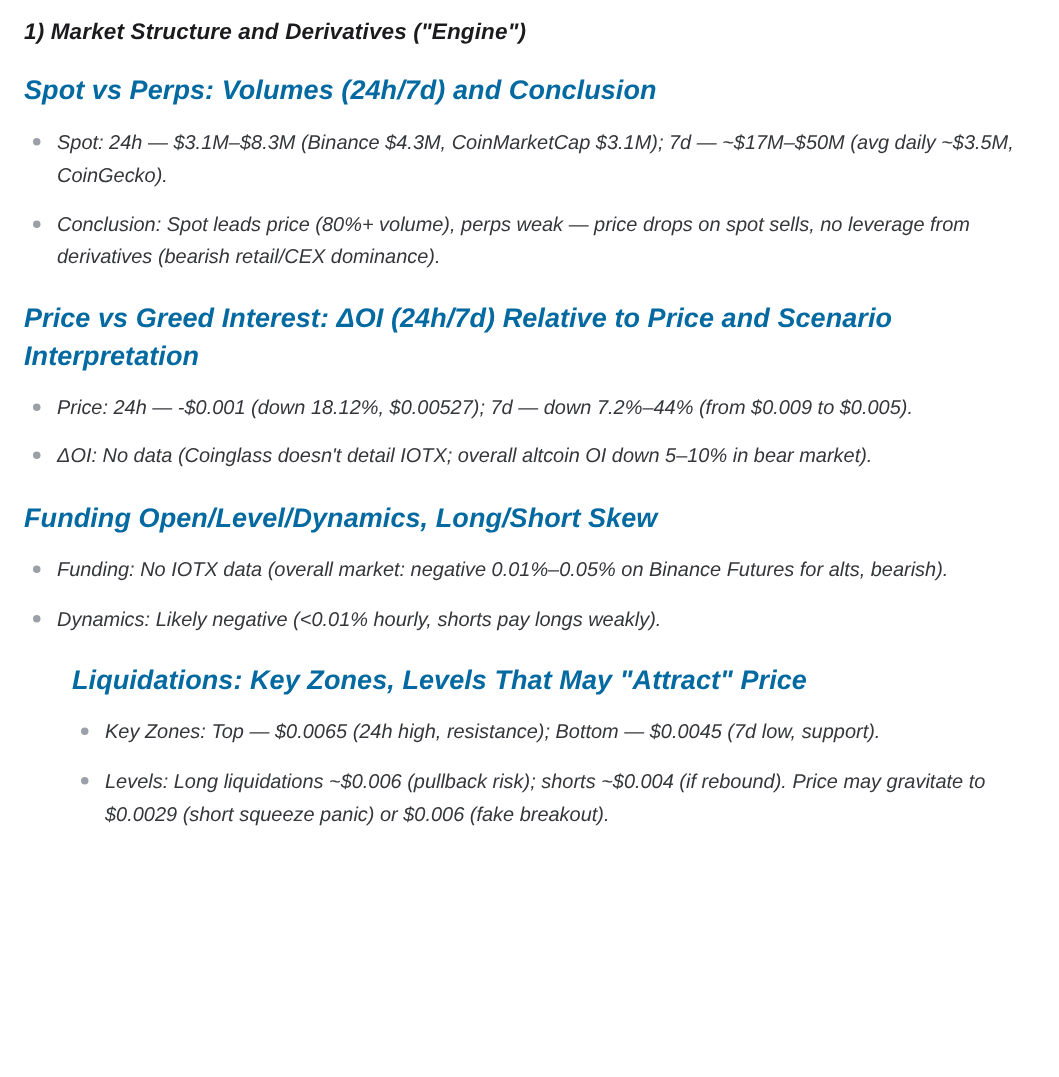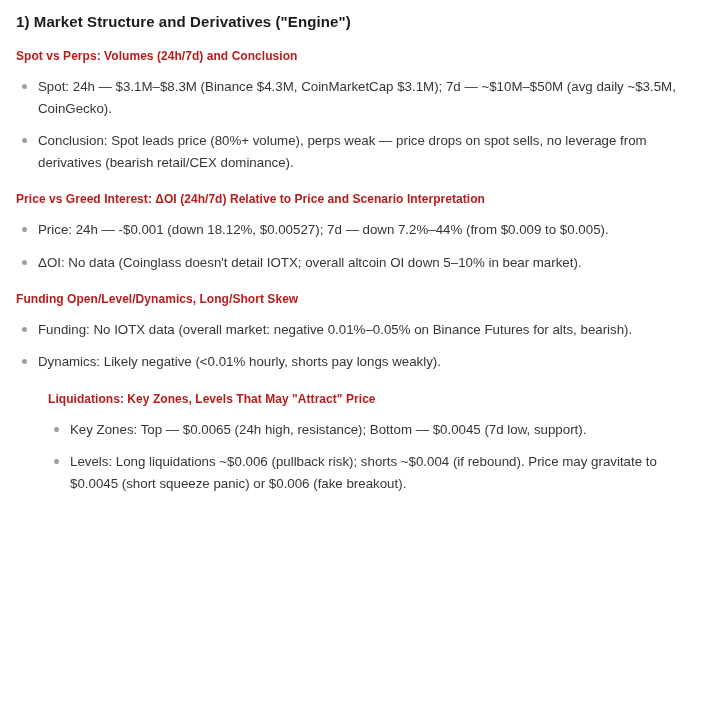--- a/index.html
+++ b/index.html
@@ -11,35 +11,36 @@
     width: 706px;
     min-height: 718px;
     font-family: "Liberation Sans", sans-serif;
     color: #202124;
     -webkit-font-smoothing: antialiased;
   }
   .page {
     padding: 12px 16px 10px 16px;
     box-sizing: border-box;
     width: 706px;
+    font-style: italic;
   }
   h1.doc-title {
     font-size: 15px;
     font-weight: bold;
     line-height: 1.35;
     margin: 0 0 16px 0;
     color: #1b1b1d;
     letter-spacing: 0.1px;
   }
   h2.section-title {
-    font-size: 12px;
+    font-size: 18px;
     font-weight: bold;
     line-height: 1.4;
     margin: 0 0 11px 0;
-    color: #b91c1c;
+    color: #0369a1;
     letter-spacing: 0.05px;
   }
   .section {
     margin-bottom: 18px;
   }
   ul.bullets {
     list-style: none;
     margin: 0;
     padding: 0;
   }
@@ -71,21 +72,21 @@
 </style>
 </head>
 <body>
 
 <div class="page">
   <h1 class="doc-title">1) Market Structure and Derivatives ("Engine")</h1>
 
   <div class="section">
     <h2 class="section-title">Spot vs Perps: Volumes (24h/7d) and Conclusion</h2>
     <ul class="bullets">
-      <li>Spot: 24h — $3.1M–$8.3M (Binance $4.3M, CoinMarketCap $3.1M); 7d — ~$10M–$50M (avg daily ~$3.5M, CoinGecko).</li>
+      <li>Spot: 24h — $3.1M–$8.3M (Binance $4.3M, CoinMarketCap $3.1M); 7d — ~$17M–$50M (avg daily ~$3.5M, CoinGecko).</li>
       <li>Conclusion: Spot leads price (80%+ volume), perps weak — price drops on spot sells, no leverage from derivatives (bearish retail/CEX dominance).</li>
     </ul>
   </div>
 
   <div class="section">
     <h2 class="section-title">Price vs Greed Interest: ΔOI (24h/7d) Relative to Price and Scenario Interpretation</h2>
     <ul class="bullets">
       <li>Price: 24h — -$0.001 (down 18.12%, $0.00527); 7d — down 7.2%–44% (from $0.009 to $0.005).</li>
       <li>ΔOI: No data (Coinglass doesn't detail IOTX; overall altcoin OI down 5–10% in bear market).</li>
     </ul>
@@ -96,16 +97,16 @@
     <ul class="bullets">
       <li>Funding: No IOTX data (overall market: negative 0.01%–0.05% on Binance Futures for alts, bearish).</li>
       <li>Dynamics: Likely negative (&lt;0.01% hourly, shorts pay longs weakly).</li>
     </ul>
   </div>
 
   <div class="section">
     <h2 class="section-title">Liquidations: Key Zones, Levels That May "Attract" Price</h2>
     <ul class="bullets">
       <li>Key Zones: Top — $0.0065 (24h high, resistance); Bottom — $0.0045 (7d low, support).</li>
-      <li>Levels: Long liquidations ~$0.006 (pullback risk); shorts ~$0.004 (if rebound). Price may gravitate to $0.0045 (short squeeze panic) or $0.006 (fake breakout).</li>
+      <li>Levels: Long liquidations ~$0.006 (pullback risk); shorts ~$0.004 (if rebound). Price may gravitate to $0.0029 (short squeeze panic) or $0.006 (fake breakout).</li>
     </ul>
   </div>
 </div>
 
 </body></html>

